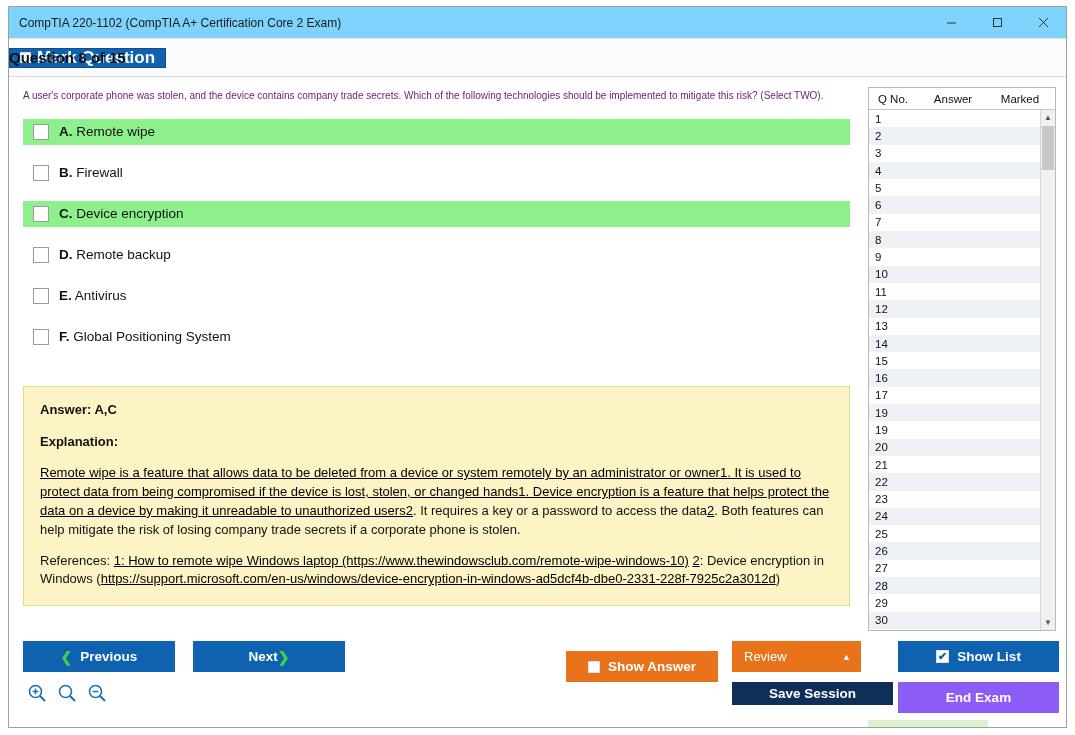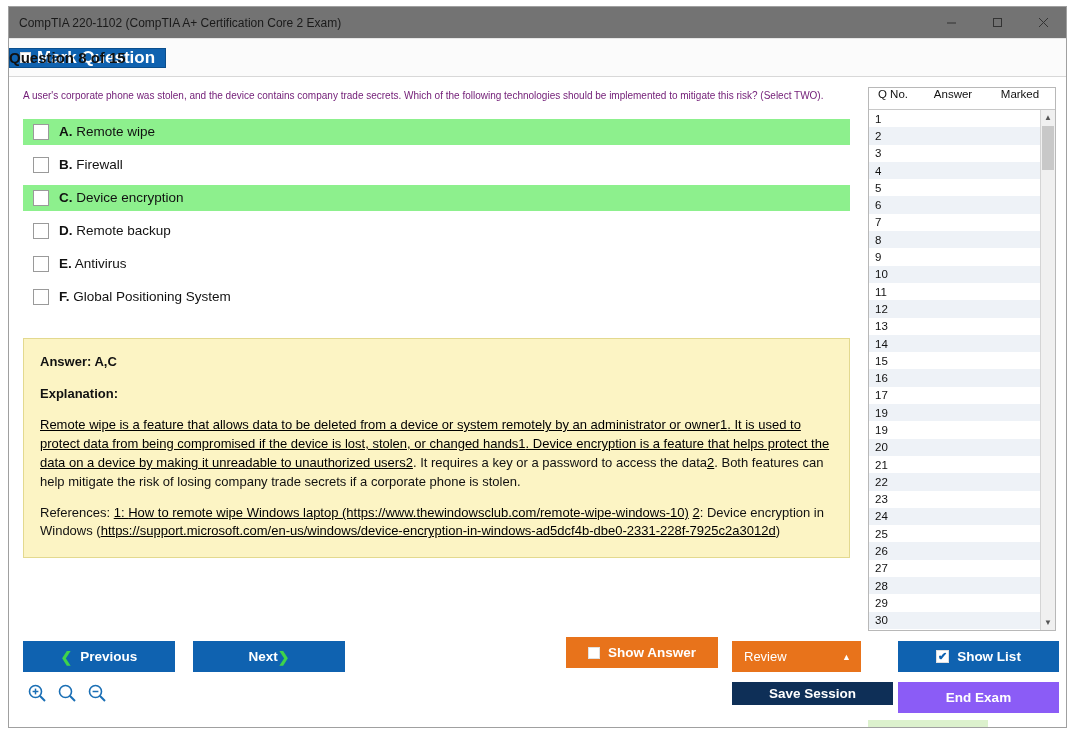--- a/index.html
+++ b/index.html
@@ -22,21 +22,21 @@
     border: 1px solid #a0a0a0;
     background: #ffffff;
     display: flex;
     flex-direction: column;
   }
   
   .titlebar {
     height: 32px;
     display: flex;
     align-items: center;
-    background: #737373;
+    background: #7dd3fc;
     border-bottom: 1px solid #e6e6e6;
     flex: none;
   }
   .titlebar .title {
     font-size: 12px;
     color: #1a1a1a;
     padding-left: 10px;
     white-space: nowrap;
   }
   .titlebar .spacer { flex: 1; }
@@ -102,21 +102,21 @@
     font-size: 10px;
     color: #701a75;
     line-height: 1.35;
     margin-bottom: 16px;
   }
   .options { margin: 0; }
   .option {
     display: flex;
     align-items: center;
     height: 26px;
-    margin-bottom: 0;
+    margin-bottom: 8px;
     padding-left: 10px;
     gap: 10px;
   }
   .option.correct { background: #8df08d; }
   .opt-check {
     width: 16px; height: 16px;
     border: 1px solid #9a9a9a;
     background: #ffffff;
     flex: none;
     cursor: pointer;
@@ -156,21 +156,21 @@
     border: 1px solid #b8b8b8;
     background: #ffffff;
     flex: 1;
     display: flex;
     flex-direction: column;
     min-height: 0;
   }
   .grid-head {
     display: flex;
     height: 22px;
-    align-items: flex-start;
+    align-items: center;
     border-bottom: 1px solid #c8c8c8;
     font-size: 11.5px;
     color: #111;
     background: #ffffff;
     flex: none;
   }
   .grid-head .c1 { width: 48px; text-align: center; }
   .grid-head .c2 { flex: 1; text-align: center; }
   .grid-head .c3 { width: 66px; text-align: center; padding-right: 4px; }
   .grid-body {
@@ -240,21 +240,21 @@
   }
   .btn-next {
     position: absolute;
     left: 184px; top: 10px;
     width: 152px; height: 31px;
     background: #0f62b0;
   }
   .chev { color: #3fd34b; font-size: 14px; font-weight: bold; }
   .btn-showanswer {
     position: absolute;
-    left: 557px; top: 6px;
+    left: 557px; top: 20px;
     width: 152px; height: 31px;
     background: #e8731b;
     gap: 8px;
   }
   .btn-showanswer .box {
     width: 12px; height: 12px;
     background: #ffffff;
     border: 1px solid #e0e0e0;
   }
   .btn-review {

